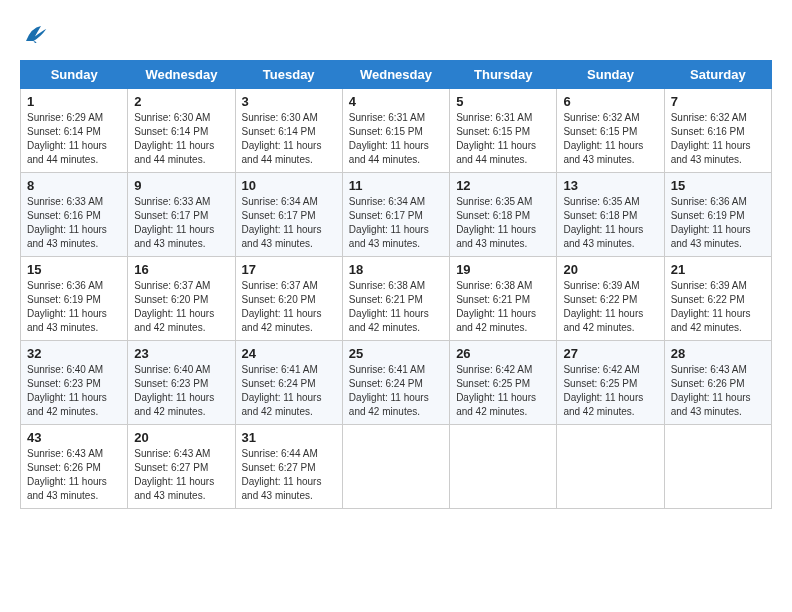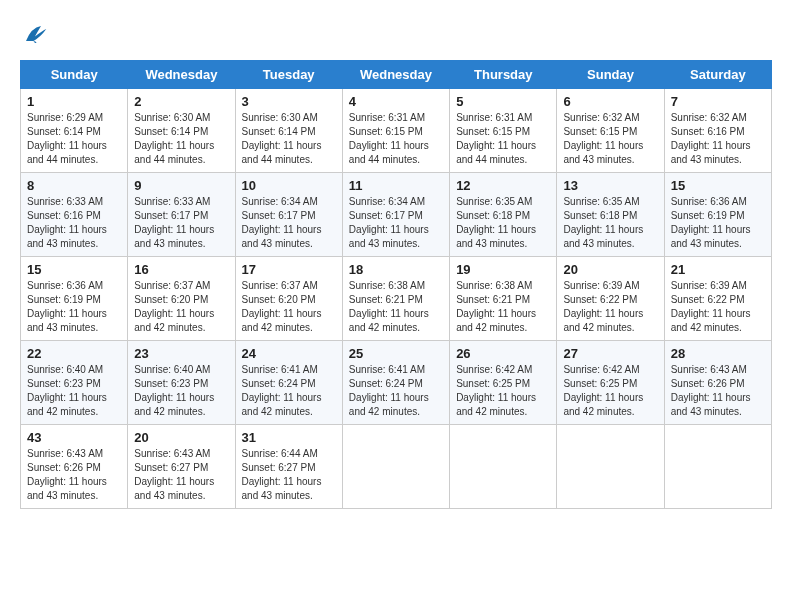--- a/index.html
+++ b/index.html
@@ -205,21 +205,21 @@
           <span class="day-num">20</span>
           <div class="day-info">Sunrise: 6:39 AM<br>Sunset: 6:22 PM<br>Daylight: 11 hours and 42 minutes.</div>
         </td>
         <td>
           <span class="day-num">21</span>
           <div class="day-info">Sunrise: 6:39 AM<br>Sunset: 6:22 PM<br>Daylight: 11 hours and 42 minutes.</div>
         </td>
       </tr>
       <tr>
         <td>
-          <span class="day-num">22</span>
+          <span class="day-num">32</span>
           <div class="day-info">Sunrise: 6:40 AM<br>Sunset: 6:23 PM<br>Daylight: 11 hours and 42 minutes.</div>
         </td>
         <td>
           <span class="day-num">23</span>
           <div class="day-info">Sunrise: 6:40 AM<br>Sunset: 6:23 PM<br>Daylight: 11 hours and 42 minutes.</div>
         </td>
         <td>
           <span class="day-num">24</span>
           <div class="day-info">Sunrise: 6:41 AM<br>Sunset: 6:24 PM<br>Daylight: 11 hours and 42 minutes.</div>
         </td>

